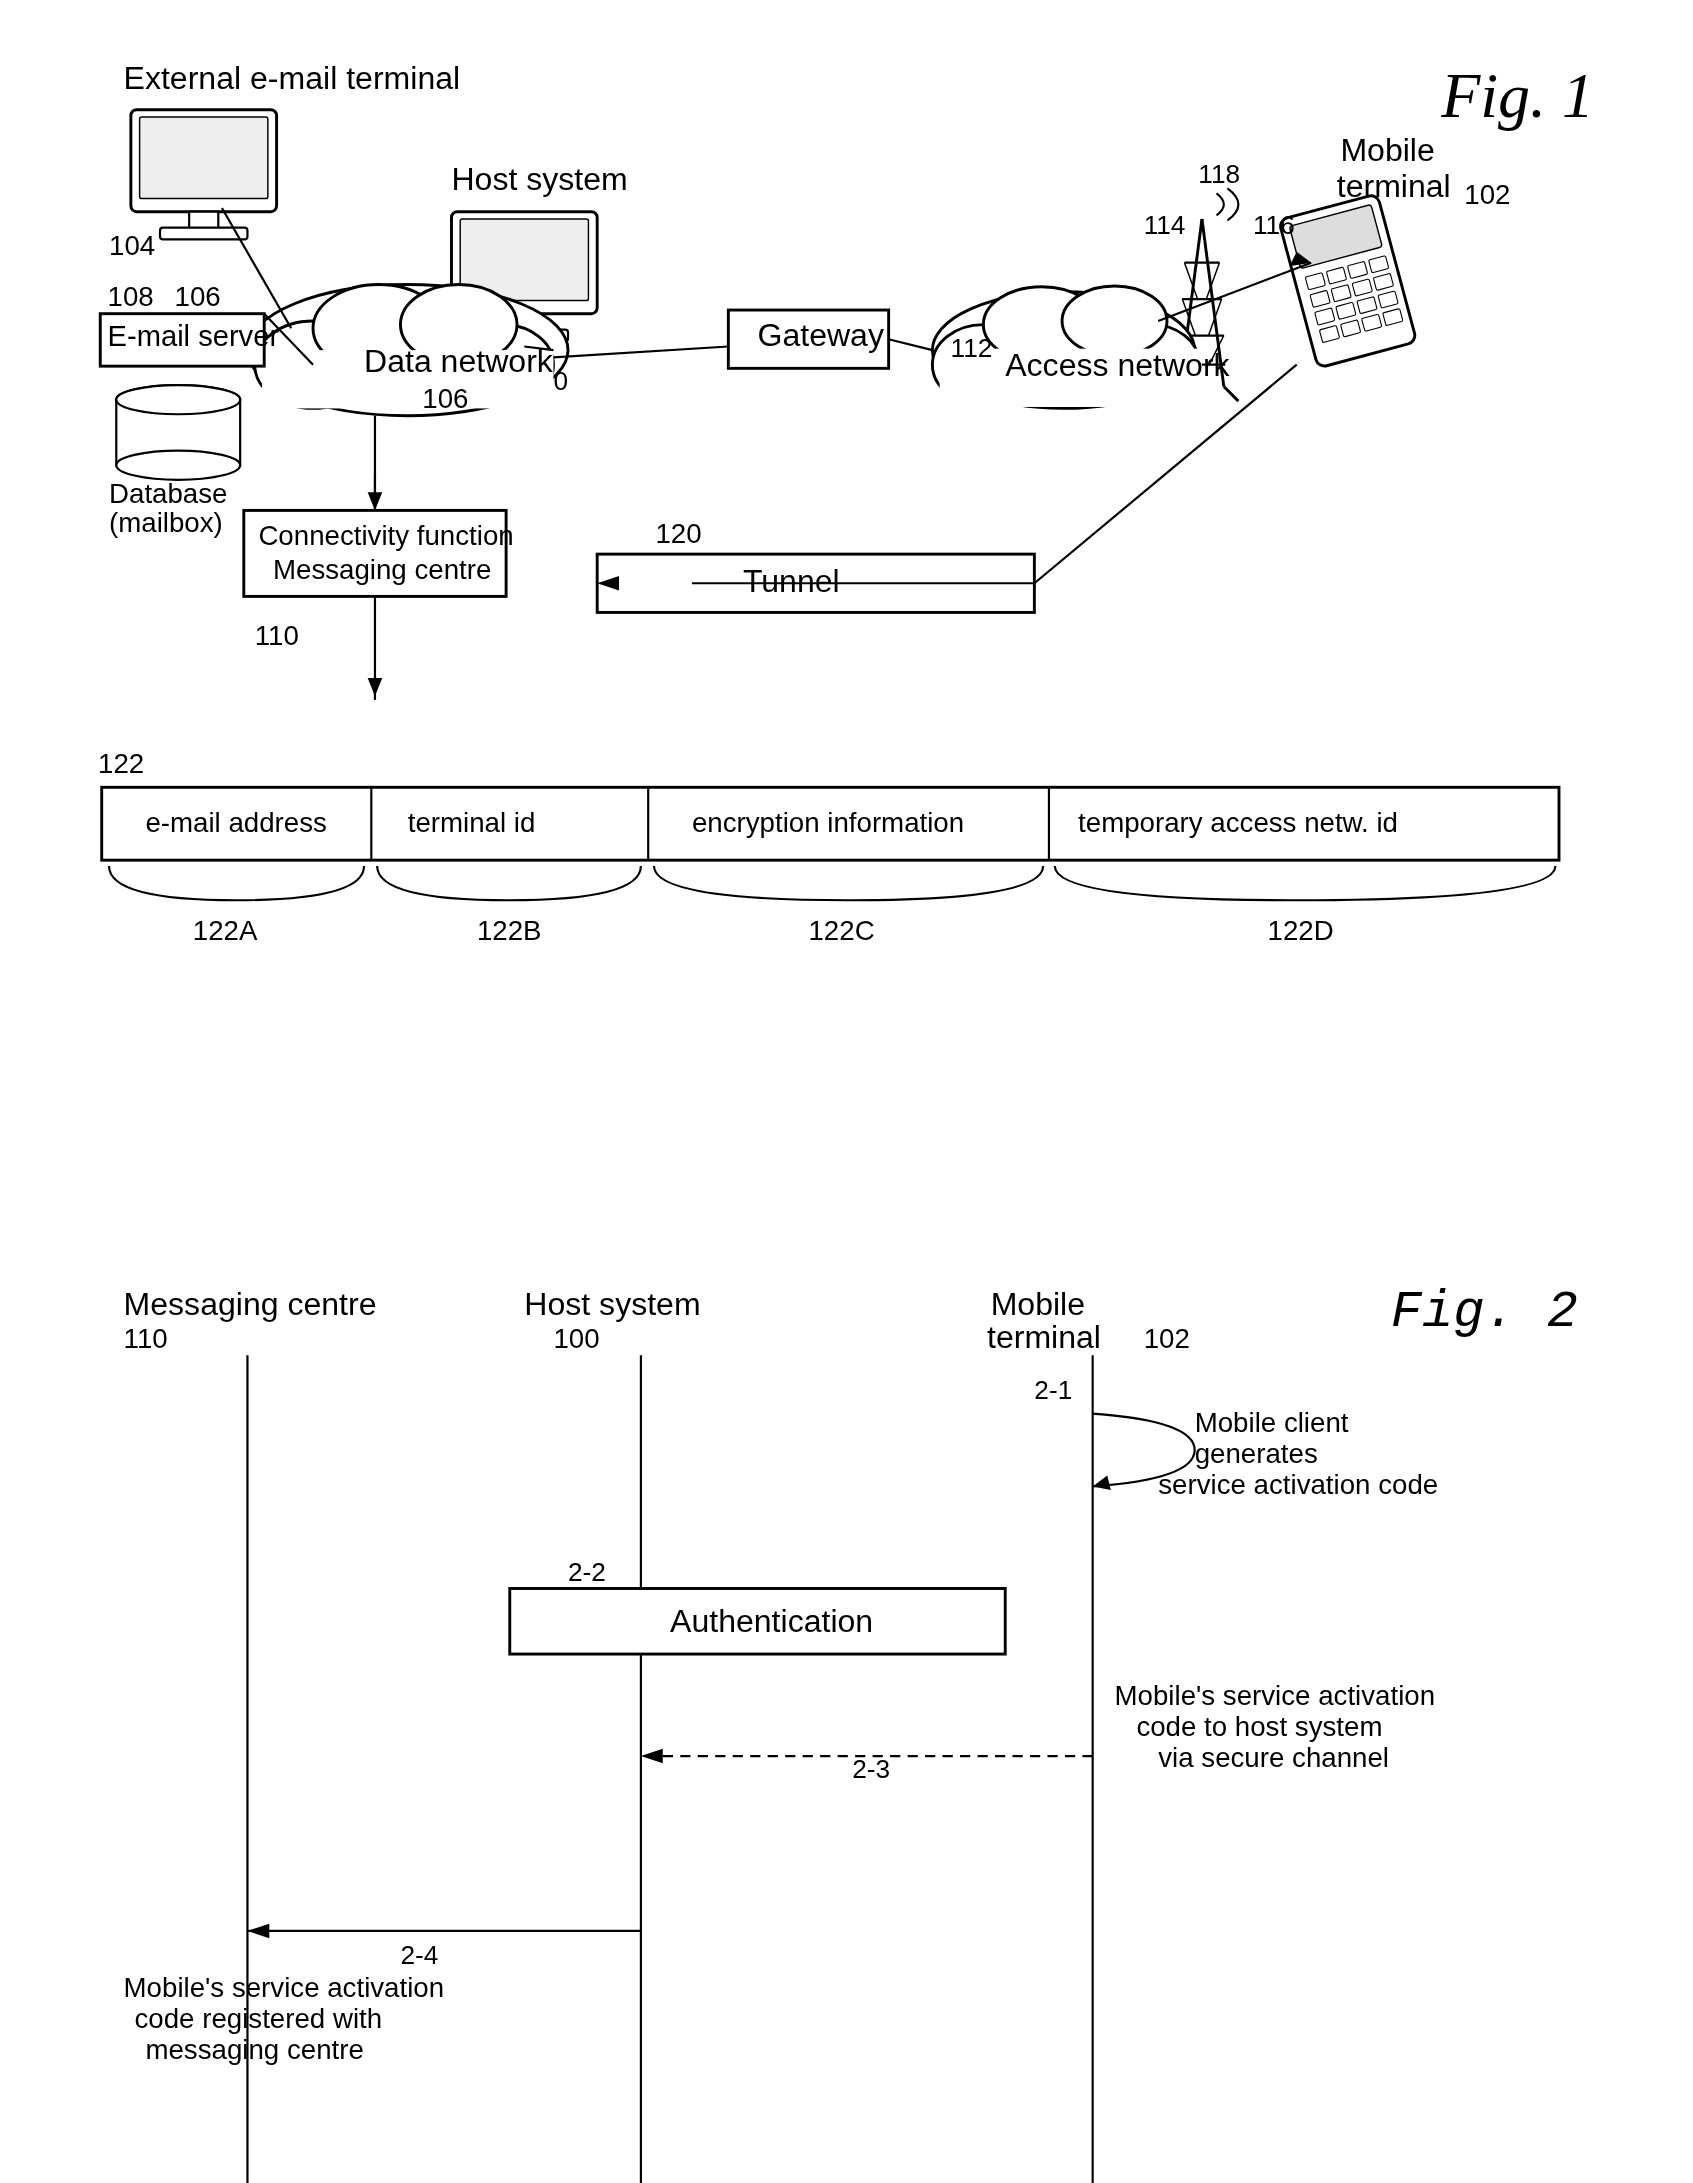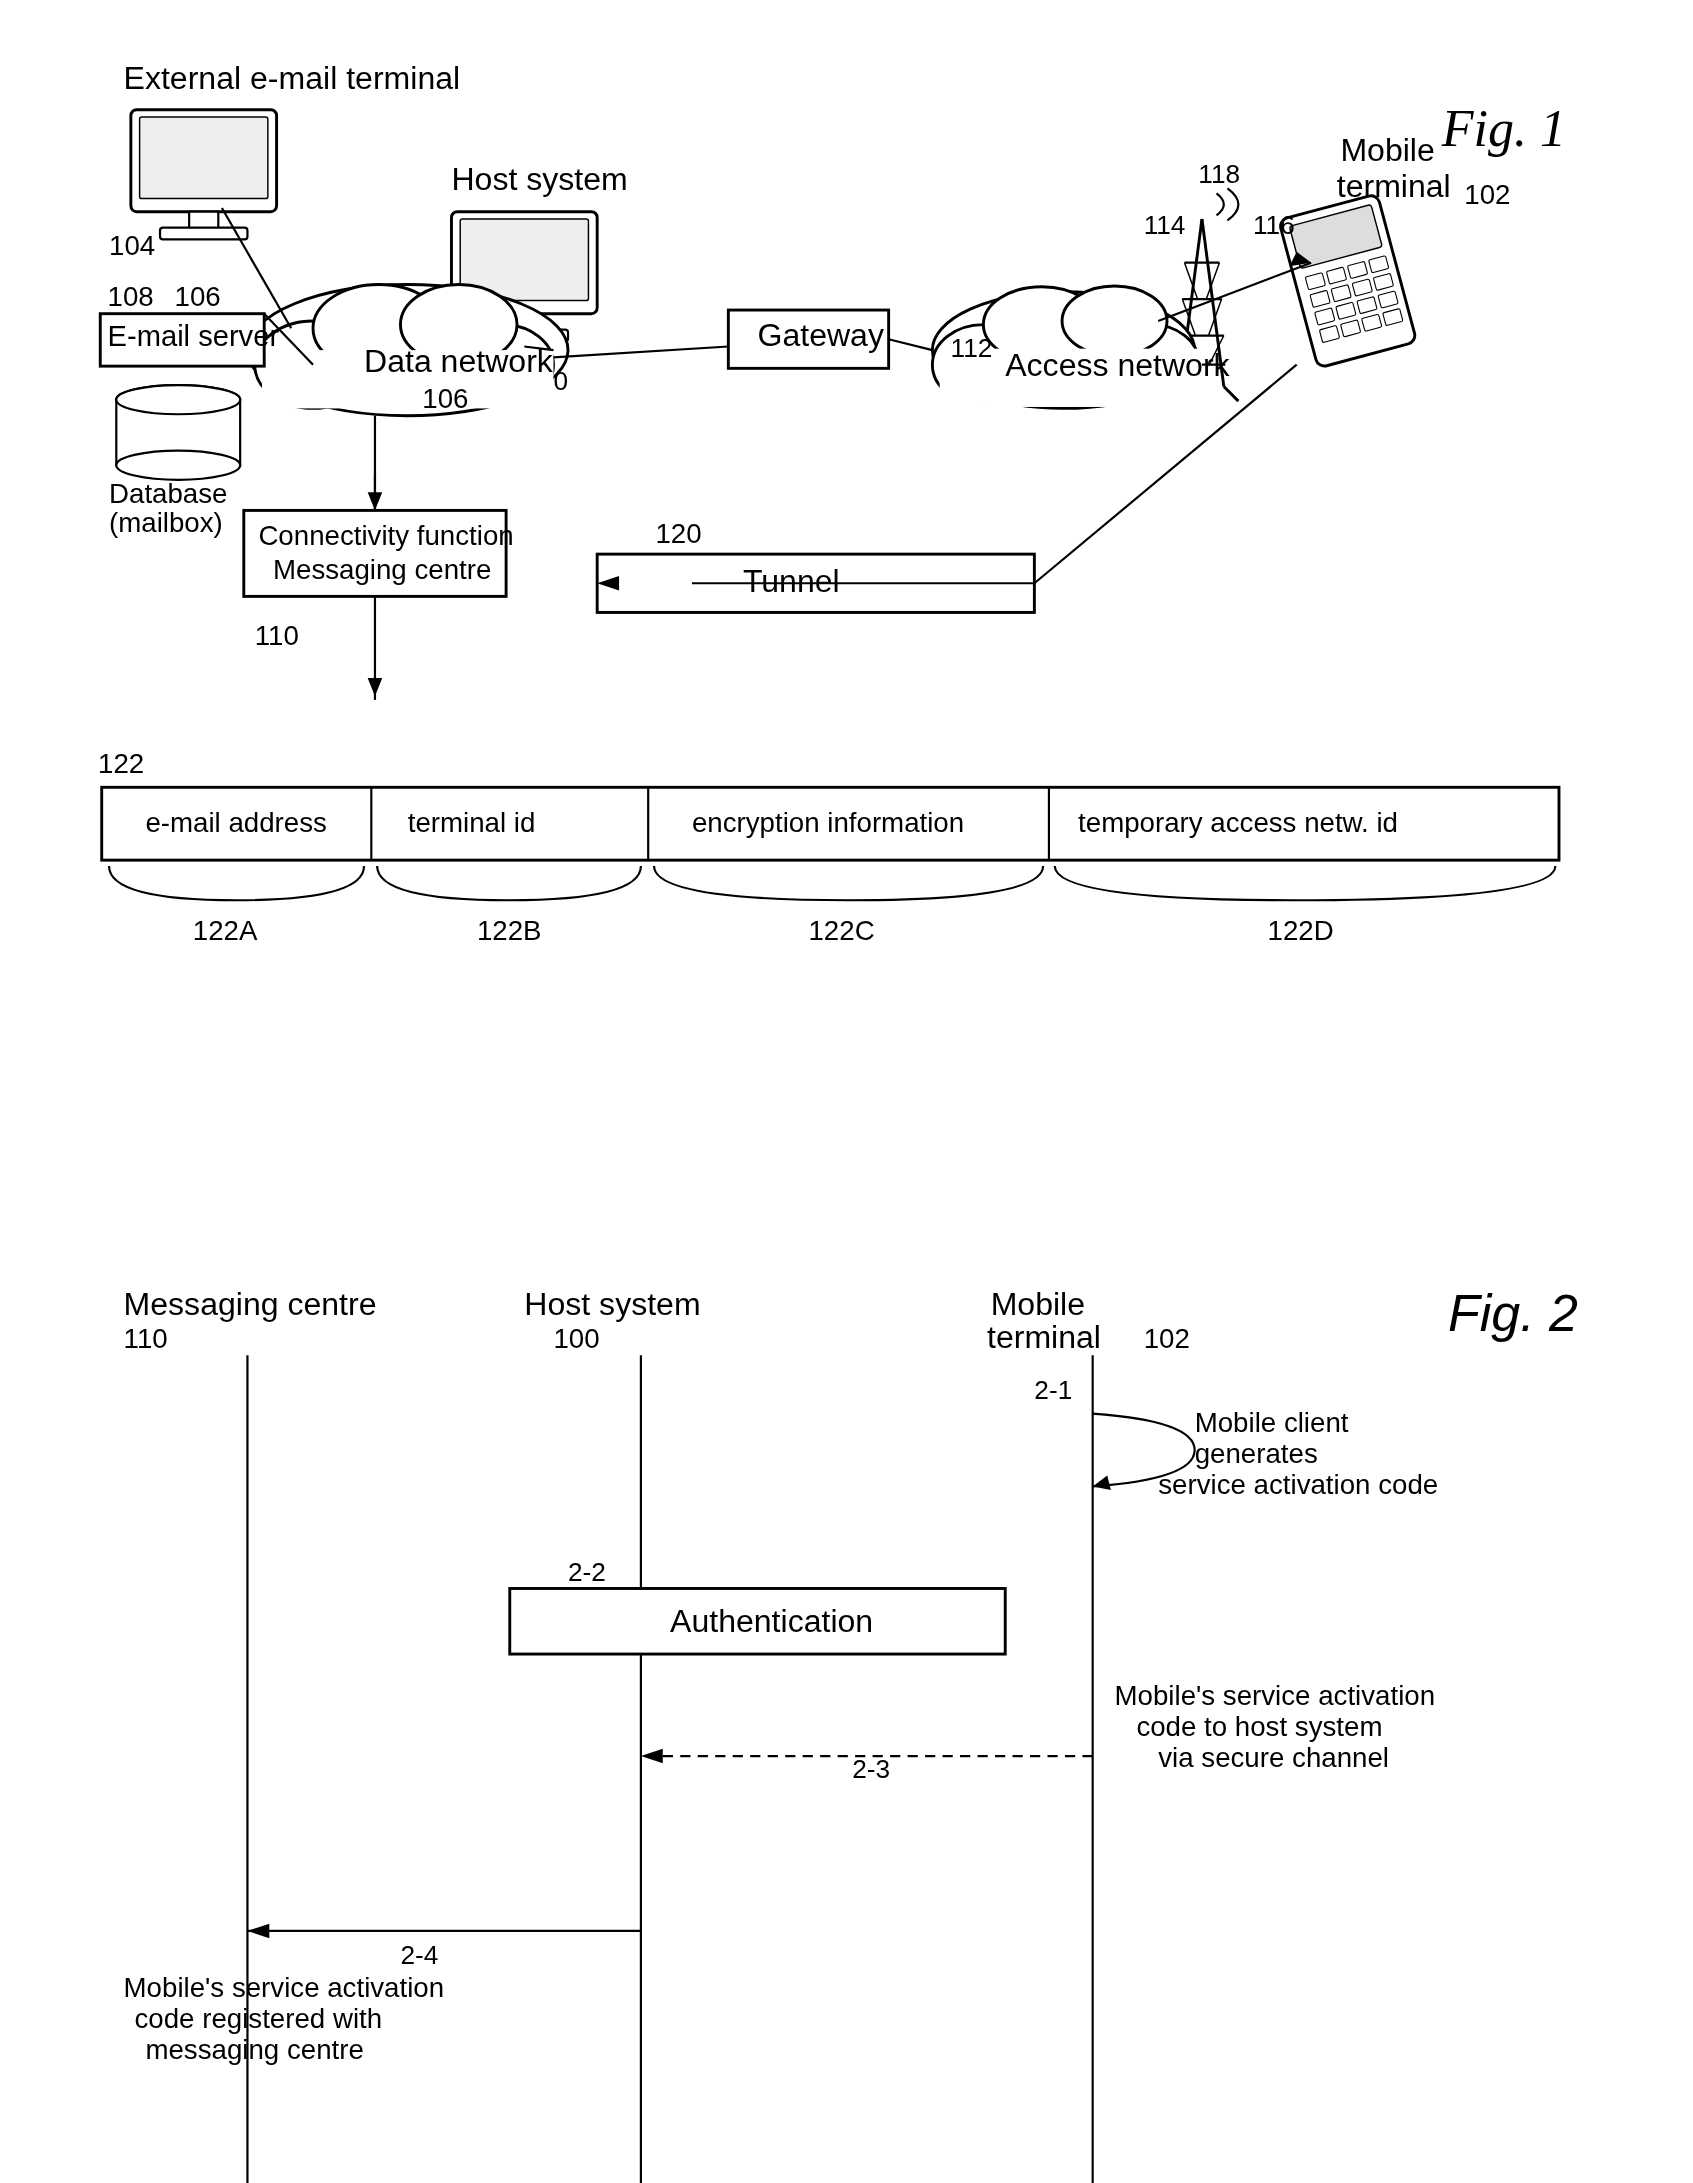--- a/index.html
+++ b/index.html
@@ -18,26 +18,25 @@
       padding: 44px 58px;
     }
     
     .fig1-container {
       position: relative;
       width: 100%;
       height: 1166px;
     }
     .fig1-title {
       position: absolute;
-      right: 70px;
+      right: 42px;
       top: 14.6px;
-      font-size: 52px;
+      font-size: 64px;
       font-style: italic;
       font-family: 'Times New Roman', serif;
-      margin-top: 40px;
     }
     
     .fig1-svg {
       position: absolute;
       top: 0; left: 0;
       width: 1603px;
       height: 1166px;
       pointer-events: none;
     }
 
@@ -47,21 +46,21 @@
       width: 100%;
       height: 947px;
       margin-top: 29px;
     }
     .fig2-title {
       position: absolute;
       right: 58px;
       top: 14.6px;
       font-size: 52px;
       font-style: italic;
-      font-family: Liberation Sans, sans-serif;
+      font-family: Liberation Mono, monospace;
     }
     .fig2-svg {
       position: absolute;
       top: 0; left: 0;
       width: 1603px;
       height: 947px;
       pointer-events: none;
     }
   </style>
 </head>

